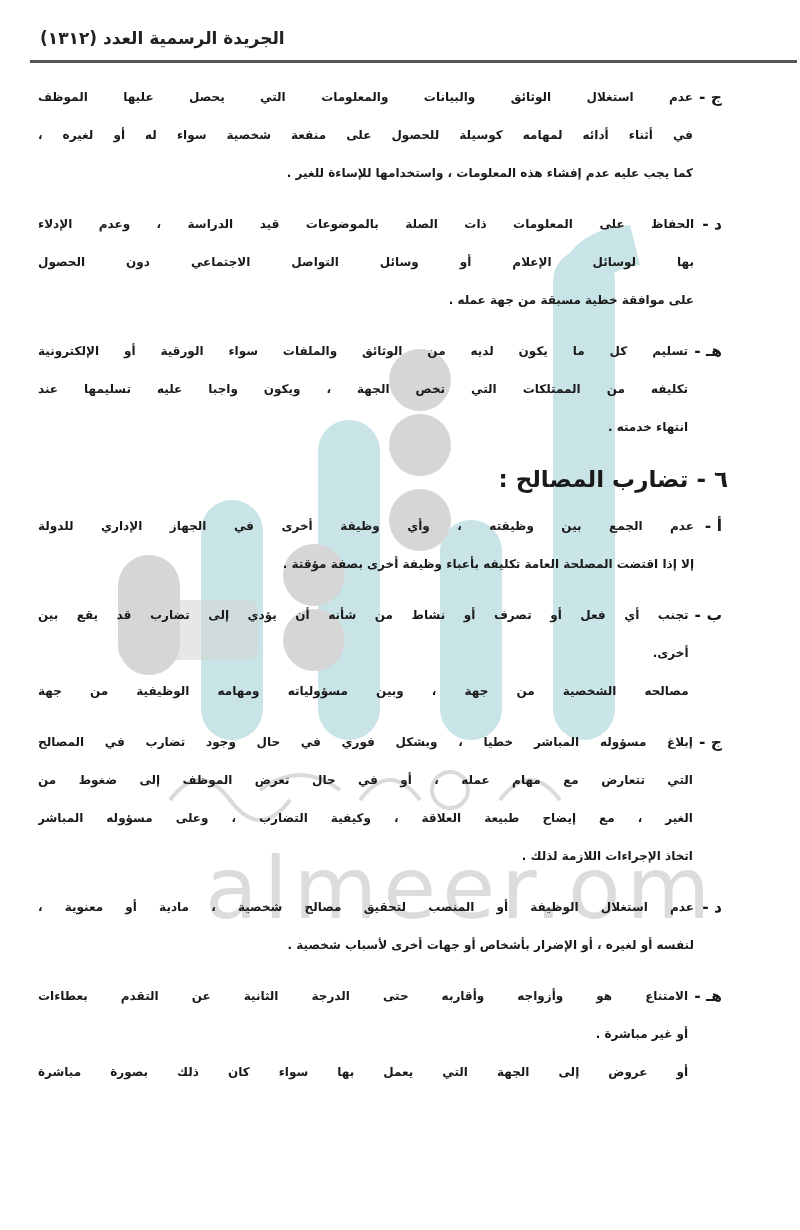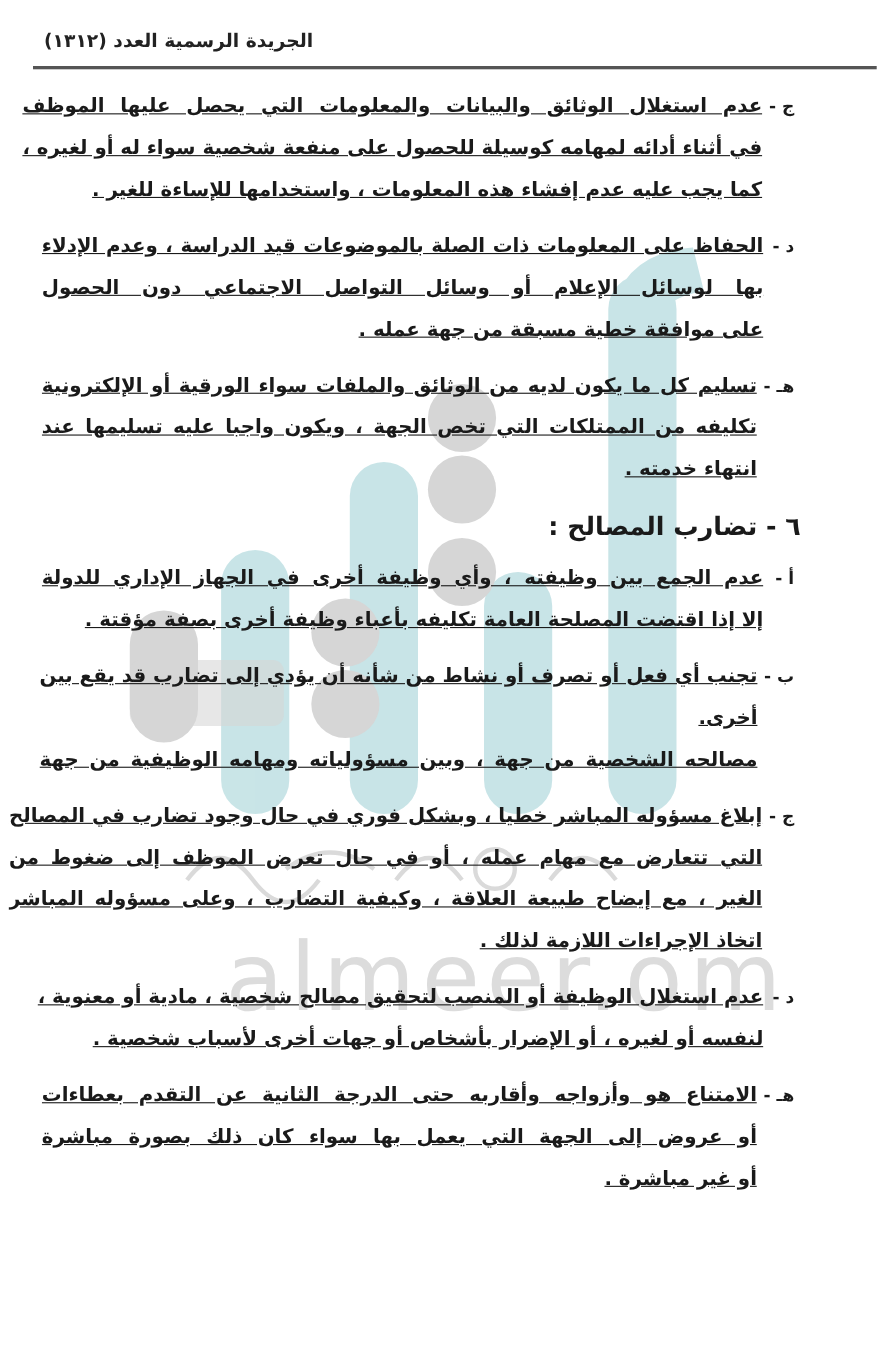--- a/index.html
+++ b/index.html
@@ -21,22 +21,22 @@
     position: absolute; top: 60px; left: 30px; right: 3px; height: 3px; background: #555;
   }
   .content { position: absolute; top: 78px; right: 78px; left: 38px; }
   .item { display: flex; flex-direction: row; margin-bottom: 13px; }
   .marker {
     flex: 0 0 auto; font-weight: bold; font-size: 15.5px; line-height: 38px;
     white-space: nowrap; padding-left: 6px; min-width: 22px;
   }
   .lines { flex: 1 1 auto; }
   .line {
-    font-weight: bold; font-size: 18px; line-height: 38px; height: 38px;
-    text-align: justify; text-align-last: justify; white-space: nowrap; overflow: hidden; text-decoration: underline;
+    font-weight: bold; font-size: 12px; line-height: 38px; height: 38px;
+    text-align: justify; text-align-last: justify; white-space: nowrap; overflow: hidden;
   }
   .line.last { text-align-last: right; }
   .section-heading {
     font-weight: bold; font-size: 23px; line-height: 40px; margin: 0 0 8px 0;
     margin-right: -6px;
   }
 </style>
 </head>
 <body>
 
@@ -137,19 +137,19 @@
       <div class="lines">
         <div class="line">عدم استغلال الوظيفة أو المنصب لتحقيق مصالح شخصية ، مادية أو معنوية ،</div>
         <div class="line last">لنفسه أو لغيره ، أو الإضرار بأشخاص أو جهات أخرى لأسباب شخصية .</div>
       </div>
     </div>
 
     <div class="item">
       <div class="marker">هـ -</div>
       <div class="lines">
         <div class="line">الامتناع هو وأزواجه وأقاربه حتى الدرجة الثانية عن التقدم بعطاءات</div>
+        <div class="line last">أو غير مباشرة .</div>
         <div class="line">أو عروض إلى الجهة التي يعمل بها سواء كان ذلك بصورة مباشرة</div>
-        <div class="line last">أو غير مباشرة .</div>
       </div>
     </div>
 
   </div>
 </div>
 
 </body></html>

